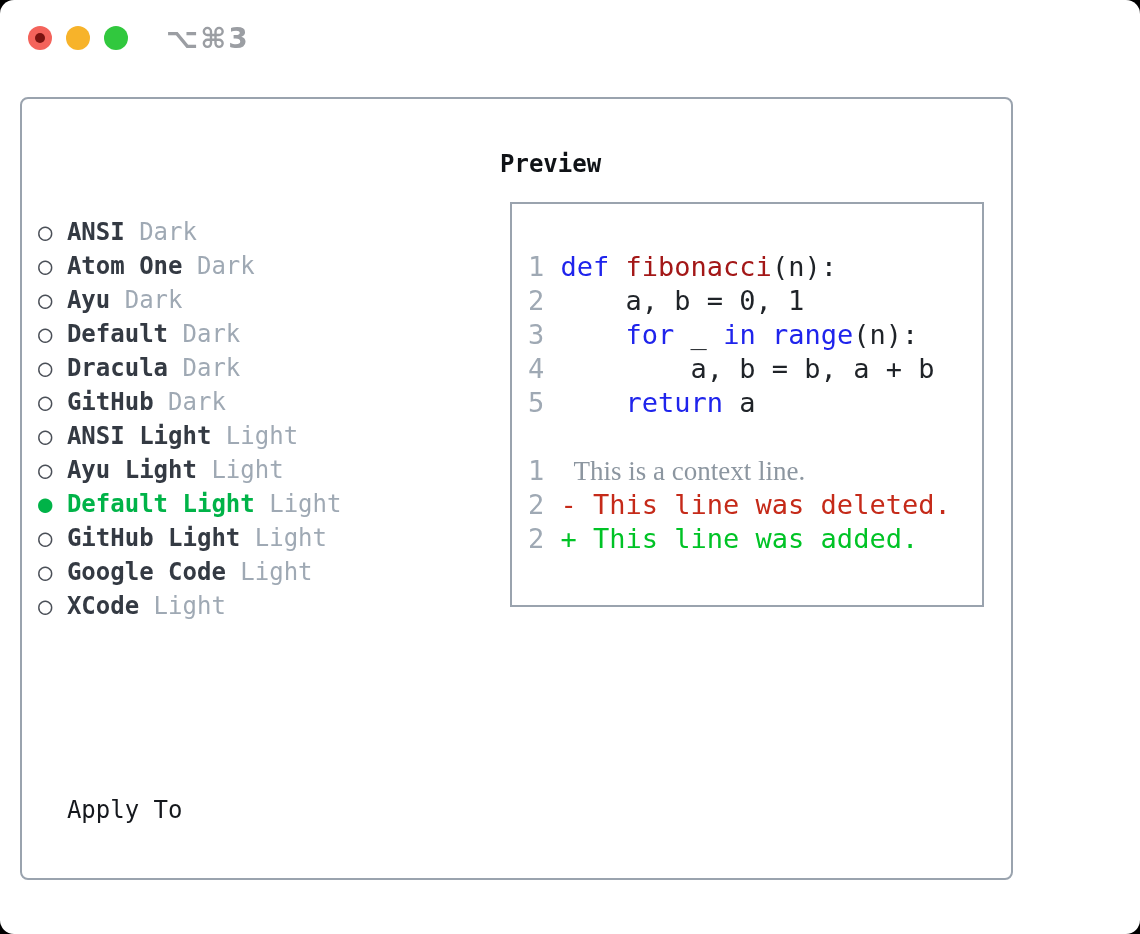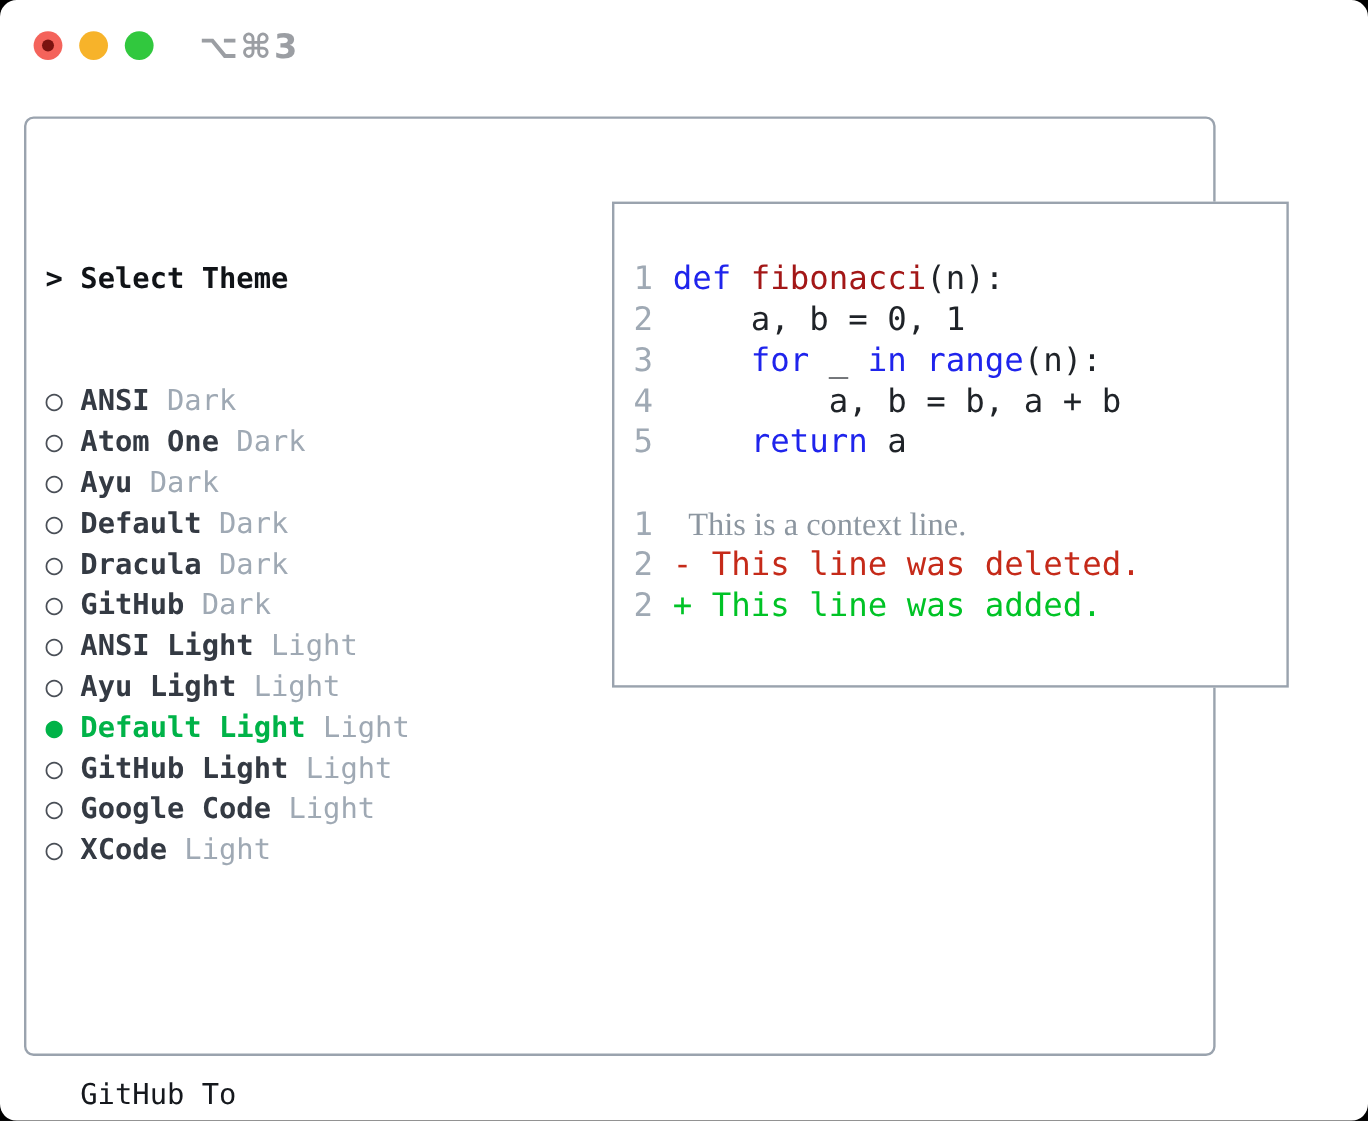--- a/index.html
+++ b/index.html
@@ -33,21 +33,21 @@
   .caret{font-weight:bold;color:#101317;}
   .bullet{color:#4a4f57;}
   .variant{color:var(--muted-gray);}
   .name{color:var(--text-dark);font-weight:bold;}
   .row.selected .bullet,.row.selected .name{color:var(--accent-green);}
   .apply-header{padding-left:2ch;color:#15181d;}
   
   .right-col{position:absolute;left:478px;top:48px;font-size:24px;line-height:34px;}
   .preview-title{font-weight:bold;color:#101317;height:34px;white-space:pre;}
   .preview-box{
-    margin-left:10px;margin-top:21px;width:564px;height:405px;
+    margin-left:10px;margin-top:21px;width:474px;height:405px;
     border:2px solid #9aa3ae;box-sizing:border-box;background:#fff;
     padding:46px 0 16px 16px;font-size:27px;line-height:34px;white-space:pre;overflow:hidden;
   }
   .pline{height:34px;}
   .lnum{color:var(--muted-gray);}
   .kw{color:var(--keyword-blue);}
   .fn{color:var(--function-red);}
   .code{color:var(--code-text);}
   .ctx{color:var(--context-gray);font-family:Liberation Serif, serif;}
   .del{color:var(--deleted-red);}
@@ -63,28 +63,28 @@
         <span class="tl-dot"></span>
       </span>
     <span class="tl tl-yellow"></span>
     <span class="tl tl-green"></span>
     <span class="shortcut">⌥⌘3</span>
   </div>
 
   <div class="main-box">
 
     <div class="left-col">
-      <div class="row header-row"><span class="caret">&gt;</span> <span>Select Theme</span></div>
       <div id="theme-rows"><div class="row theme-row"><span class="bullet">○ </span><span class="name">ANSI</span><span class="sep"> </span><span class="variant">Dark</span></div><div class="row theme-row"><span class="bullet">○ </span><span class="name">Atom One</span><span class="sep"> </span><span class="variant">Dark</span></div><div class="row theme-row"><span class="bullet">○ </span><span class="name">Ayu</span><span class="sep"> </span><span class="variant">Dark</span></div><div class="row theme-row"><span class="bullet">○ </span><span class="name">Default</span><span class="sep"> </span><span class="variant">Dark</span></div><div class="row theme-row"><span class="bullet">○ </span><span class="name">Dracula</span><span class="sep"> </span><span class="variant">Dark</span></div><div class="row theme-row"><span class="bullet">○ </span><span class="name">GitHub</span><span class="sep"> </span><span class="variant">Dark</span></div><div class="row theme-row"><span class="bullet">○ </span><span class="name">ANSI Light</span><span class="sep"> </span><span class="variant">Light</span></div><div class="row theme-row"><span class="bullet">○ </span><span class="name">Ayu Light</span><span class="sep"> </span><span class="variant">Light</span></div><div class="row theme-row selected"><span class="bullet">● </span><span class="name">Default Light</span><span class="sep"> </span><span class="variant">Light</span></div><div class="row theme-row"><span class="bullet">○ </span><span class="name">GitHub Light</span><span class="sep"> </span><span class="variant">Light</span></div><div class="row theme-row"><span class="bullet">○ </span><span class="name">Google Code</span><span class="sep"> </span><span class="variant">Light</span></div><div class="row theme-row"><span class="bullet">○ </span><span class="name">XCode</span><span class="sep"> </span><span class="variant">Light</span></div></div>
       <div class="row blank"></div>
-      <div class="row apply-header">GitHub To</div>
+      <div class="row apply-header">Apply To</div>
       
       
       
       
     </div>
 
     <div class="right-col">
+      <div class="preview-title">Preview</div>
       <div class="preview-box"><div id="preview-lines"><div class="pline"><span class="lnum">1</span> <span class="kw">def </span><span class="fn">fibonacci</span><span class="code">(n):</span></div><div class="pline"><span class="lnum">2</span> <span class="code">    a, b = 0, 1</span></div><div class="pline"><span class="lnum">3</span> <span class="code">    </span><span class="kw">for</span><span class="code"> _ </span><span class="kw">in</span><span class="code"> </span><span class="kw">range</span><span class="code">(n):</span></div><div class="pline"><span class="lnum">4</span> <span class="code">        a, b = b, a + b</span></div><div class="pline"><span class="lnum">5</span> <span class="code">    </span><span class="kw">return</span><span class="code"> a</span></div><div class="pline"><span class="lnum"></span></div><div class="pline"><span class="lnum">1</span> <span class="ctx">  This is a context line.</span></div><div class="pline"><span class="lnum">2</span> <span class="del">- This line was deleted.</span></div><div class="pline"><span class="lnum">2</span> <span class="add">+ This line was added.</span></div></div></div>
     </div>
 
   </div>
 </div>
 
 </body></html>

